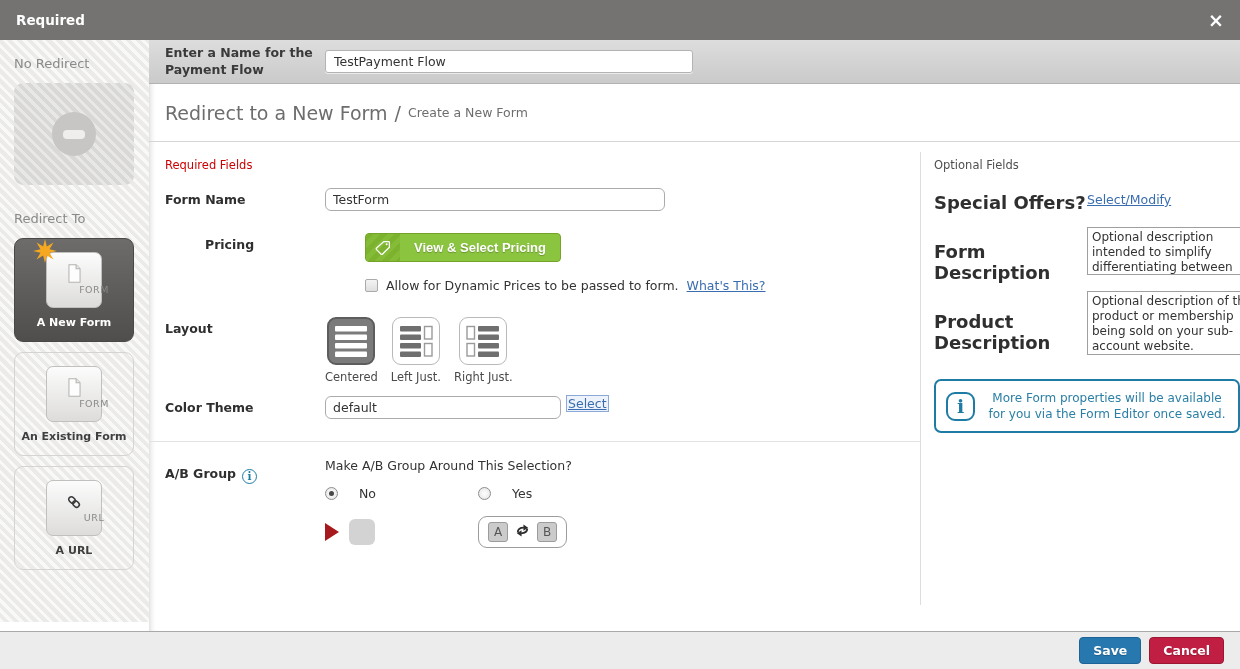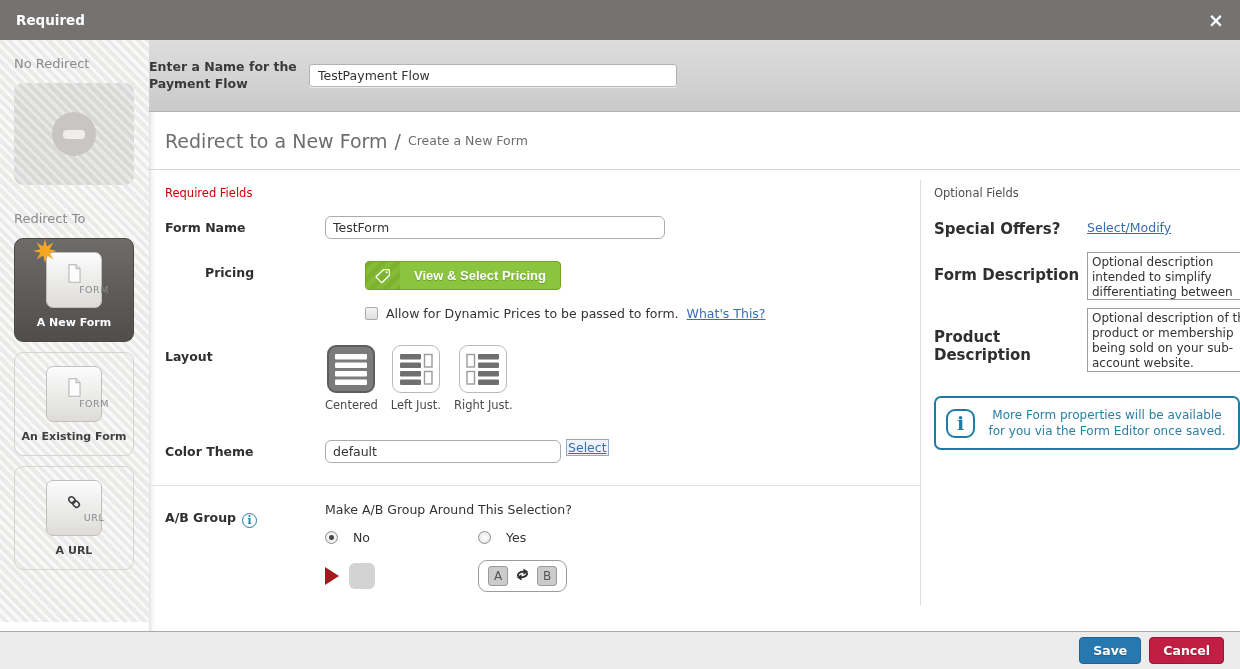--- a/index.html
+++ b/index.html
@@ -33,22 +33,22 @@
   .side-card.selected { background:linear-gradient(#6e6c6a,#504e4c); border-color:#4a4846; }
   .icon-wrap { position:relative; }
   .form-icon-box { width:56px; height:56px; border:1px solid #c2c0be; border-radius:7px;
     background:linear-gradient(#fcfcfc,#dddcda); display:flex; flex-direction:column; align-items:center; justify-content:center; gap:1px; }
   .badge-text { font-size:9.5px; color:#8a8a8a; letter-spacing:.5px;margin-left:40px; }
   .star-burst { position:absolute; top:-14px; left:-14px; }
   .card-label { margin-top:8px; font-size:11px; font-weight:bold; color:#3f3f3f; }
   .side-card.selected .card-label { color:#fff; }
   
   .main { flex:1; display:flex; flex-direction:column; background:#fff; box-shadow:inset 7px 0 7px -7px rgba(0,0,0,.22); min-width:0; }
-  .name-bar { height:72px; flex:none; background:linear-gradient(#dddddd,#cacaca); border-bottom:1px solid #b2b2b2;
-    display:flex; align-items:center; }
+  .name-bar { height:44px; flex:none; background:linear-gradient(#dddddd,#cacaca); border-bottom:1px solid #b2b2b2;
+    display:flex; align-items:center; padding-left:16px; }
   .name-bar-label { width:150px; font-weight:bold; font-size:12.5px; color:#3a3a3a; line-height:1.3; }
   .name-input { margin-left:10px; width:368px; height:23px; border:1px solid #b3b3b3; border-radius:3px; padding:0 8px;
     font:12.5px "DejaVu Sans",sans-serif; color:#333; box-shadow:0 1px 0 rgba(255,255,255,.6); }
   .heading-bar { height:58px; flex:none; border-bottom:1px solid #d5d5d5; display:flex; align-items:center; padding-left:16px; color:#6d6d6d; }
   .h-main { font-size:19px; }
   .h-sep { font-size:19px; margin:0 7px; }
   .h-sub { font-size:12.5px; }
   .content { flex:1; display:flex; min-height:0; }
   .left-panel { flex:1; padding:16px 0 0 16px; min-width:0; }
   .right-panel { width:320px; flex:none; padding:16px 14px 0 14px; position:relative; }
@@ -73,49 +73,49 @@
   .lay-icon.sel { background:#7b7b7b; border:2px solid #5d5d5d; }
   .lay-label { font-size:11.5px; color:#4a4a4a; }
   .select-wrap { display:flex; align-items:flex-start; }
   .select-link { margin-left:6px; outline:1px solid #8aa9d6; background:#eef3fb; padding:0 1px; }
   .hdivider { border-top:1px solid #e2e2e2; margin:22px 0 16px -16px; }
   .info-circ { display:inline-flex; width:15px; height:15px; border:1.4px solid #1e7ca4; border-radius:50%;
     color:#1e7ca4; font-size:10.5px; font-weight:bold; align-items:center; justify-content:center;
     font-family:"DejaVu Serif",serif; margin-left:6px; vertical-align:-2px; cursor:pointer; }
   .ab-question { font-size:12.5px; color:#333; margin-bottom:13px; }
   .radio-row { display:flex; }
-  .radio-cell { width:153px; display:flex; align-items:center; gap:15px; }
+  .radio-cell { width:153px; display:flex; align-items:center; gap:21px; }
   .radio { width:13px; height:13px; border:1px solid #8d8d8d; border-radius:50%; background:radial-gradient(#fff,#e2e2e2); position:relative; cursor:pointer; flex:none; }
   .radio.sel::after { content:''; position:absolute; left:3px; top:3px; width:5px; height:5px; border-radius:50%; background:#474747; }
   .ab-icons-row { margin-top:15px; display:flex; align-items:center; }
   .no-group { width:153px; display:flex; align-items:center; gap:10px; }
   .tri-right { width:0; height:0; border-left:14px solid #a6191c; border-top:9px solid transparent; border-bottom:9px solid transparent; }
   .gray-sq { width:26px; height:26px; background:#d3d3d3; border-radius:6px; }
   .ab-box-wrap { display:inline-flex; align-items:center; gap:6px; border:1px solid #9c9c9c; border-radius:9px; padding:5px 9px; background:#fff; }
   .ab-letter { width:20px; height:20px; background:#cbcbcb; border:1px solid #9b9b9b; border-radius:3px;
     display:flex; align-items:center; justify-content:center; font-size:12px; color:#555; }
   
   .opt-title { font-size:11.5px; color:#4f4f4f; margin-bottom:20px; }
   .orow { display:grid; grid-template-columns:153px 1fr; align-items:start; margin-bottom:8px; }
-  .olabel { font-weight:bold; font-size:15px; color:#2f2f2f; }
+  .olabel { font-weight:bold; font-size:18px; color:#2f2f2f; }
   .olabel.mid1 { padding-top:14px; } .olabel.mid2 { padding-top:20px; }
   .otext { width:182px; font:12px "DejaVu Sans",sans-serif; color:#333; border:1px solid #9f9f9f; padding:2px 4px; line-height:1.25; resize:both; }
   .ta1 { height:48px; } .ta2 { height:64px; }
   .info-note { margin-top:24px; width:306px; border:2px solid #1e7ca4; border-radius:7px; padding:9px 10px;
     display:flex; align-items:center; gap:11px; }
   .info-sq { flex:none; width:29px; height:29px; border:2px solid #1e7ca4; border-radius:9px; color:#1e7ca4;
     display:flex; align-items:center; justify-content:center; font-family:"DejaVu Serif",serif; font-weight:bold; font-size:19px; }
   .note-text { color:#2a7fa5; font-size:12px; text-align:center; line-height:1.35; }
   
   .ftr { height:38px; flex:none; background:#ececec; border-top:1px solid #a9a9a9; display:flex; align-items:center; justify-content:flex-end; gap:8px; padding:0 16px; }
   .btn { border-radius:4px; color:#fff; font-weight:bold; font-size:12.5px; padding:5px 13px; cursor:pointer;
     font-family:"DejaVu Sans",sans-serif; text-shadow:0 1px 1px rgba(0,0,0,.25); }
   .btn-save { background:#2878b0; border:1px solid #1d6398; }
   .btn-cancel { background:#c01f43; border:1px solid #9a1834; }
-  .mb22{margin-bottom:22px;} .mb24{margin-bottom:24px;margin-left:40px;} .mb20{margin-bottom:28px;}
+  .mb22{margin-bottom:22px;} .mb24{margin-bottom:24px;margin-left:40px;} .mb20{margin-bottom:12px;}
 </style>
 </head>
 <body>
 
 <div id="app">
 
   <div class="hdr">
     <span class="hdr-title">Required</span>
     <span class="hdr-close">×</span>
   </div>

